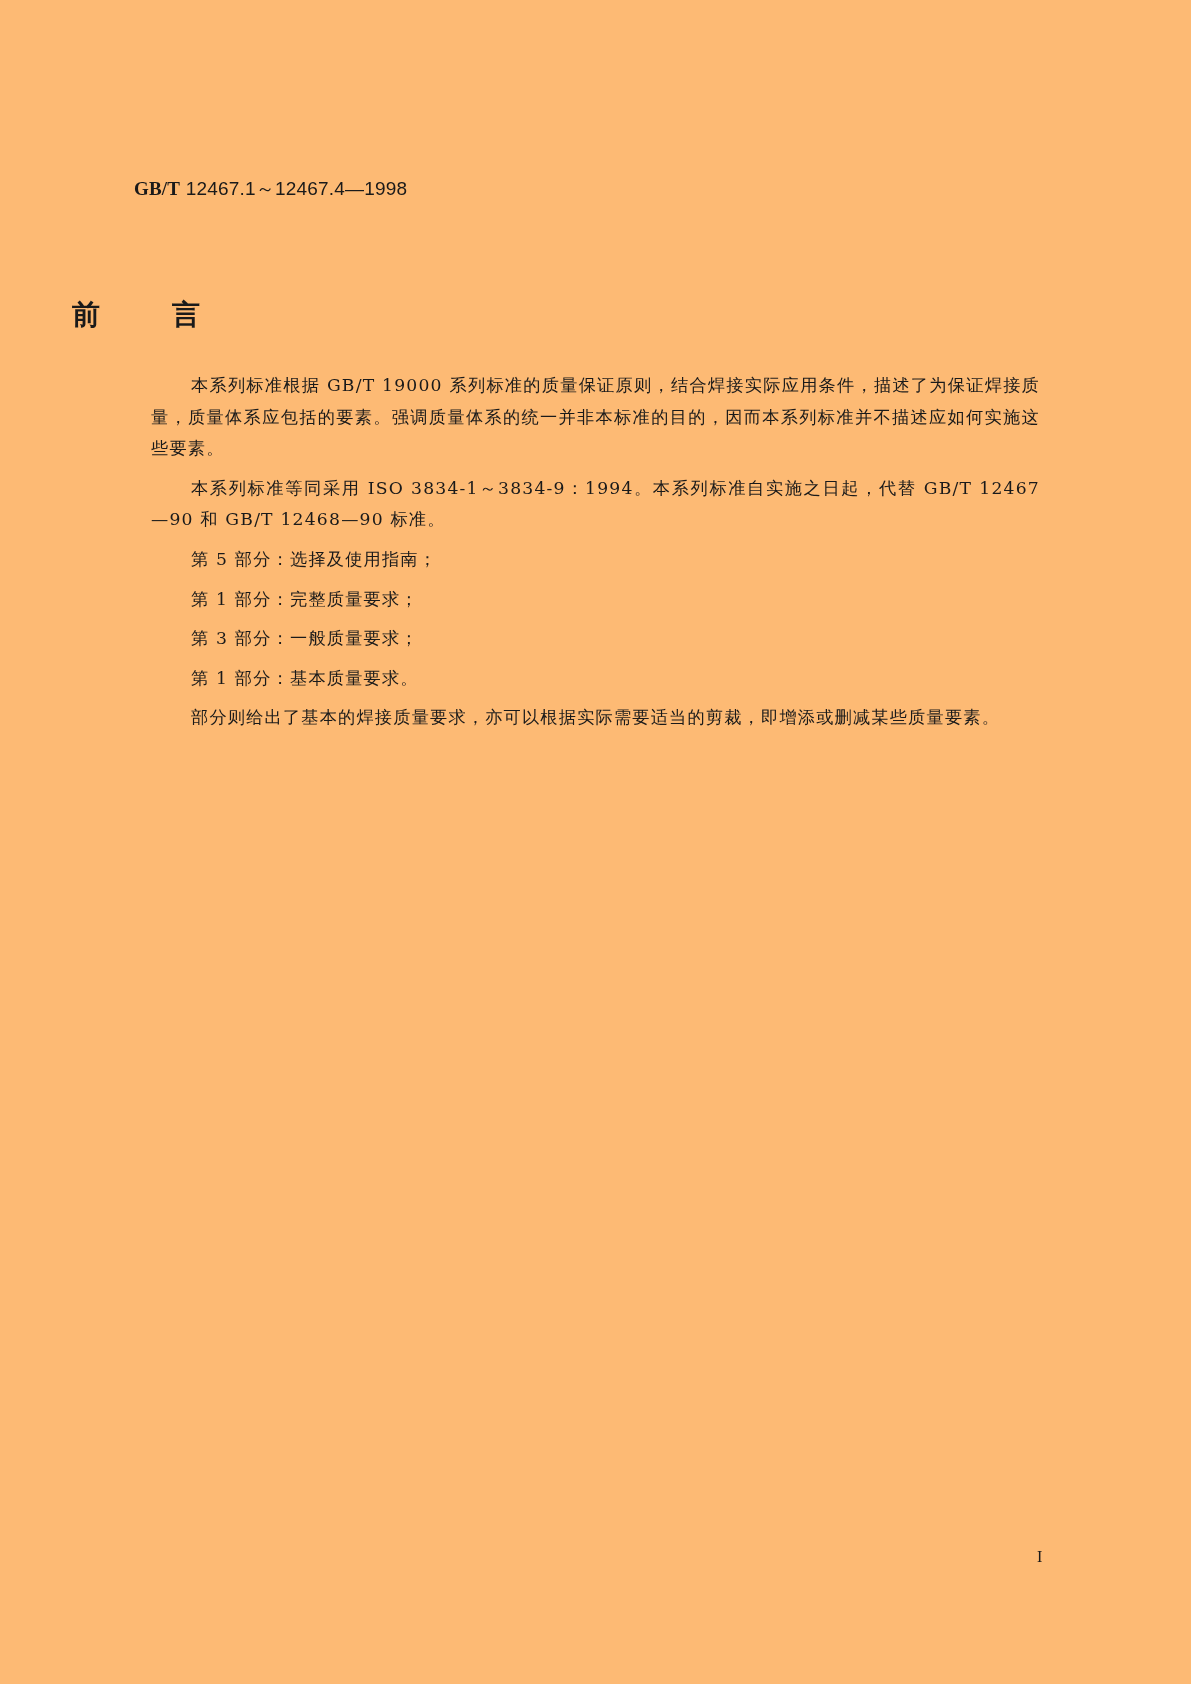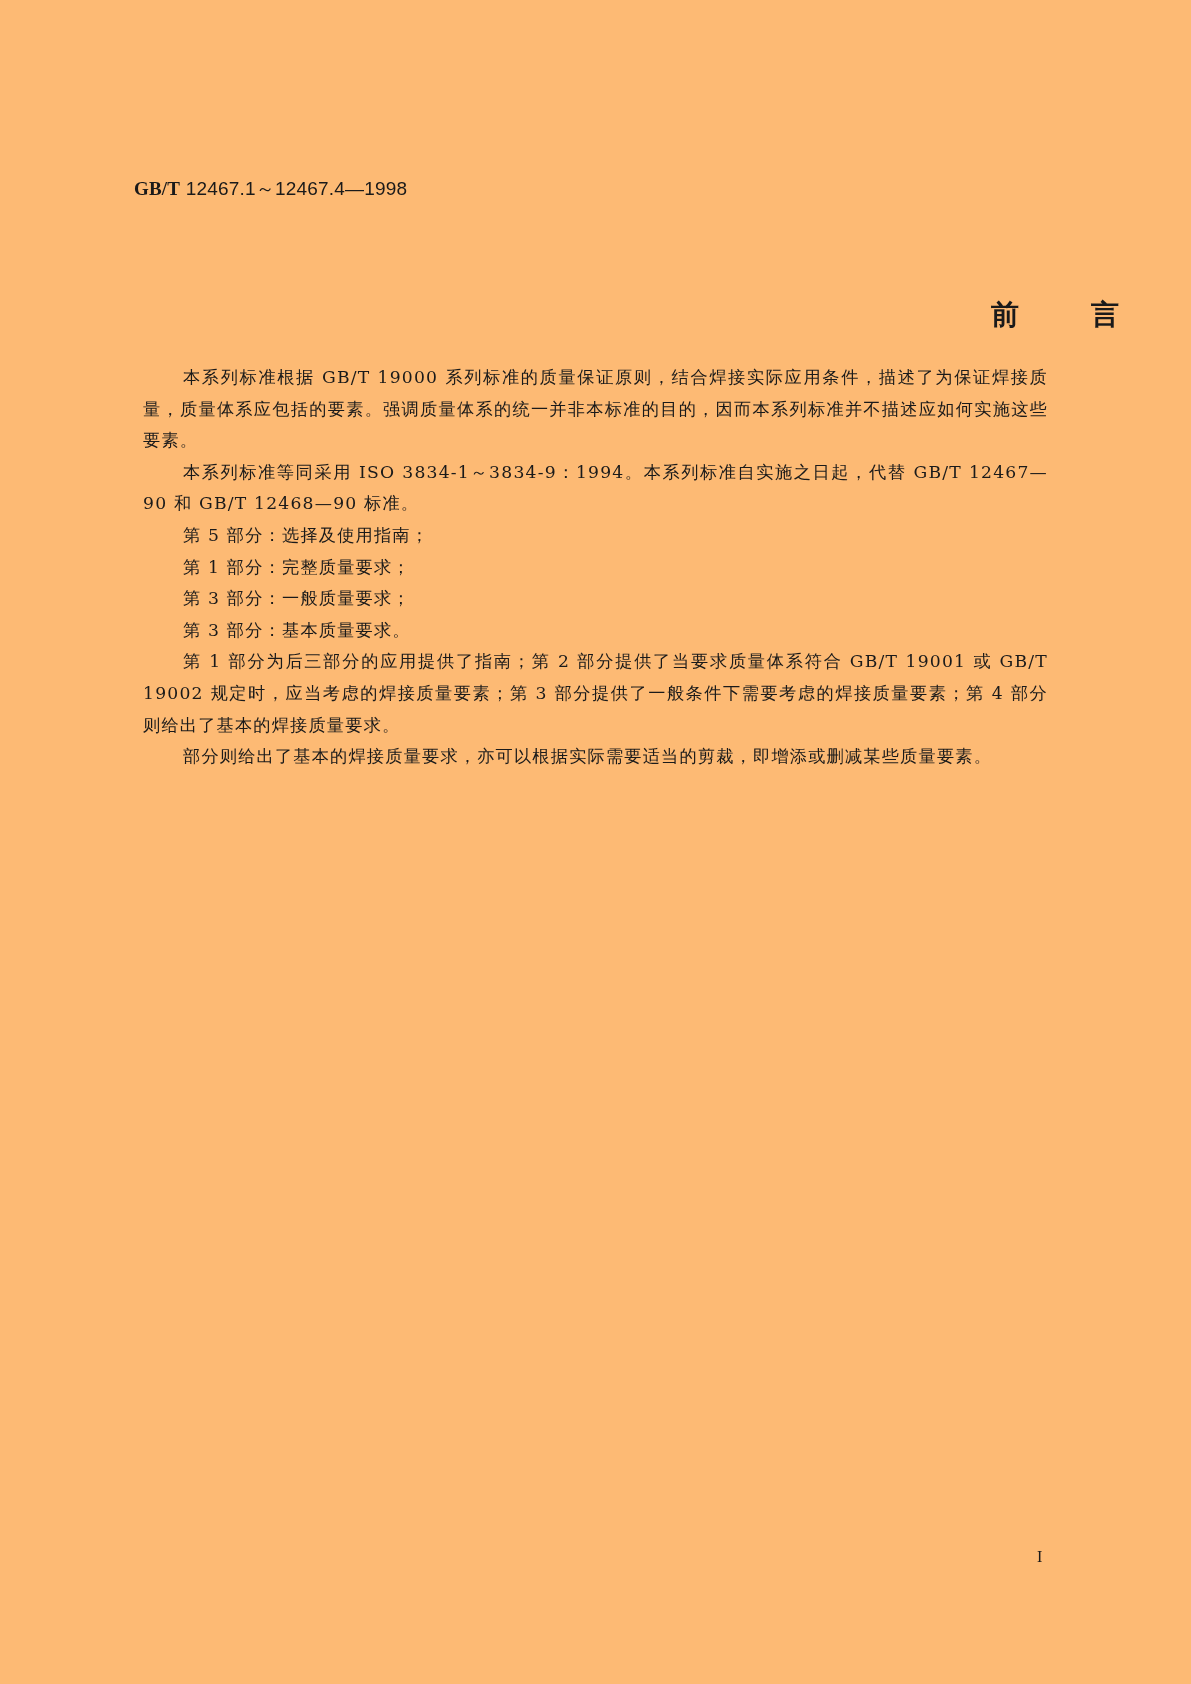--- a/index.html
+++ b/index.html
@@ -34,40 +34,40 @@
     .std-number .prefix {
       font-family: "Liberation Serif", "DejaVu Serif", serif;
       font-weight: bold;
       font-size: 19px;
     }
     .title {
       position: absolute;
       left: 0;
       width: 1191px;
       top: 296px;
-      text-align: right;
+      text-align: left;
       font-size: 28px;
       font-weight: bold;
       letter-spacing: 72px;
       padding-left: 72px;
       box-sizing: border-box;
     }
     .body-text {
       position: absolute;
       left: 143px;
       top: 362px;
       width: 905px;
       font-size: 17.2px;
       line-height: 31.6px;
       text-align: justify;
       text-justify: inter-character;
       letter-spacing: 1.2px;
     }
     .body-text p {
-      margin: 0;
+      margin: 8px;
       text-indent: 40px;
     }
     .body-text p.list-item {
       text-indent: 40px;
     }
     .page-number {
       position: absolute;
       left: 1037px;
       top: 1548px;
       font-size: 16px;
@@ -85,20 +85,19 @@
   </div>
 
   <div class="title">前言</div>
 
   <div class="body-text">
     <p>本系列标准根据 GB/T 19000 系列标准的质量保证原则，结合焊接实际应用条件，描述了为保证焊接质量，质量体系应包括的要素。强调质量体系的统一并非本标准的目的，因而本系列标准并不描述应如何实施这些要素。</p>
     <p>本系列标准等同采用 ISO 3834-1～3834-9：1994。本系列标准自实施之日起，代替 GB/T 12467—90 和 GB/T 12468—90 标准。</p>
     <p class="list-item">第 5 部分：选择及使用指南；</p>
     <p class="list-item">第 1 部分：完整质量要求；</p>
     <p class="list-item">第 3 部分：一般质量要求；</p>
-    <p class="list-item">第 3 部分：基本质量要求。</p>
-    <p>第 1 部分为后三部分的应用提供了指南；第 2 部分提供了当要求质量体系符合 GB/T 19001 或 GB/T 19002 规定时，应当考虑的焊接质量要素；第 3 部分提供了一般条件下需要考虑的焊接质量要素；第 4 部分则给出了基本的焊接质量要求。</p>
+    <p class="list-item">第 1 部分：基本质量要求。</p>
     <p>部分则给出了基本的焊接质量要求，亦可以根据实际需要适当的剪裁，即增添或删减某些质量要素。</p>
   </div>
 
   <div class="page-number">I</div>
 
 </div>
 
 </body></html>

